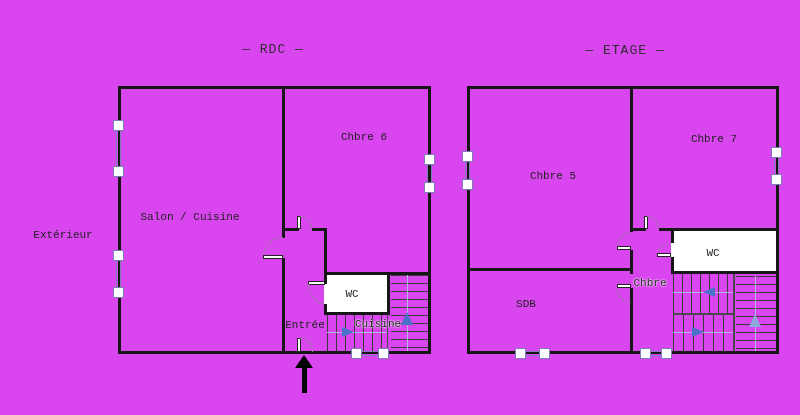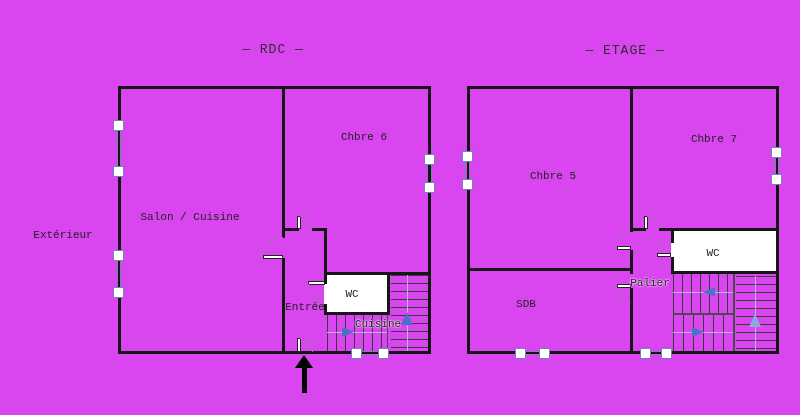--- a/index.html
+++ b/index.html
@@ -115,21 +115,21 @@
     <span class="sash"></span>
     <span class="pane"></span>
   </div>
 
   <div class="tri black-up" style="left:295px;top:355px;"></div>
   <div class="stem" style="left:302px;top:367px;width:5px;height:26px;"></div>
 
   <div class="room-label" style="left:364px;top:137px;">Chbre 6</div>
   <div class="room-label" style="left:190px;top:217px;">Salon / Cuisine</div>
   <div class="room-label" style="left:352px;top:294px;">WC</div>
-  <div class="room-label" style="left:305px;top:307px;">Entrée</div>
+  <div class="room-label" style="left:305px;top:325px;">Entrée</div>
   <div class="room-label halo" style="left:378px;top:324px;">Cuisine</div>
 
   <div class="wall" style="left:467px;top:86px;width:312px;height:3px;"></div>
   <div class="wall" style="left:467px;top:86px;width:3px;height:268px;"></div>
   <div class="wall" style="left:776px;top:86px;width:3px;height:268px;"></div>
   <div class="wall" style="left:467px;top:351px;width:312px;height:3px;"></div>
 
   <div class="wall" style="left:630px;top:86px;width:3px;height:146px;"></div>
   <div class="wall" style="left:630px;top:250px;width:3px;height:24px;"></div>
   <div class="wall" style="left:630px;top:288px;width:3px;height:66px;"></div>
@@ -180,16 +180,16 @@
   </div>
   <div class="win h" style="left:640px;top:348px;width:32px;height:11px;">
     <span class="pane"></span>
     <span class="sash"></span>
     <span class="pane"></span>
   </div>
 
   <div class="room-label" style="left:553px;top:176px;">Chbre 5</div>
   <div class="room-label" style="left:714px;top:139px;">Chbre 7</div>
   <div class="room-label" style="left:713px;top:253px;">WC</div>
-  <div class="room-label halo" style="left:650px;top:283px;">Palier</div>
+  <div class="room-label halo" style="left:650px;top:283px;">Chbre</div>
   <div class="room-label" style="left:526px;top:304px;">SDB</div>
 
 </div>
 
 </body></html>

